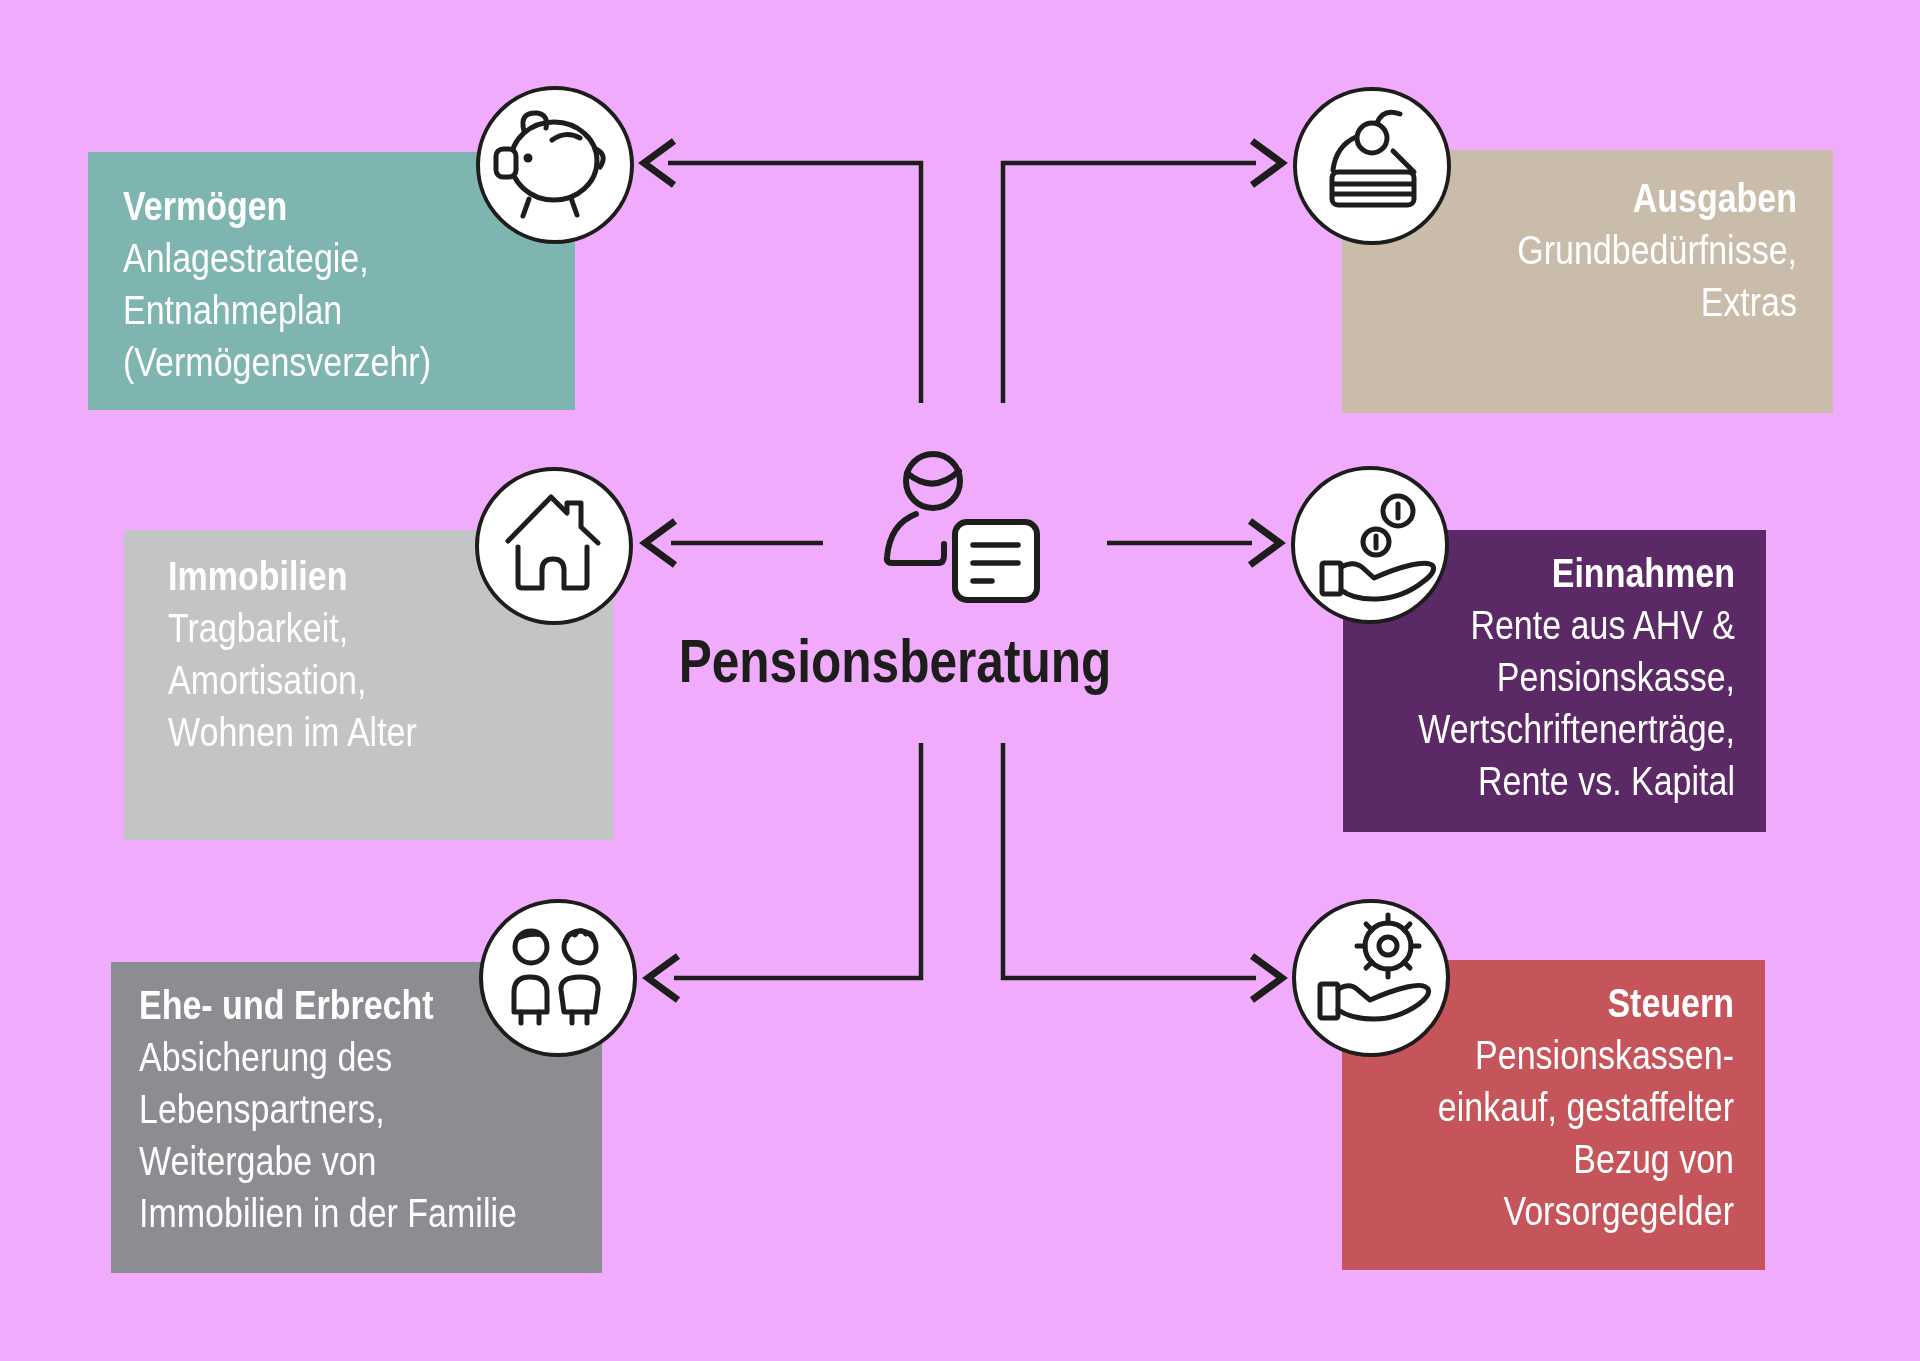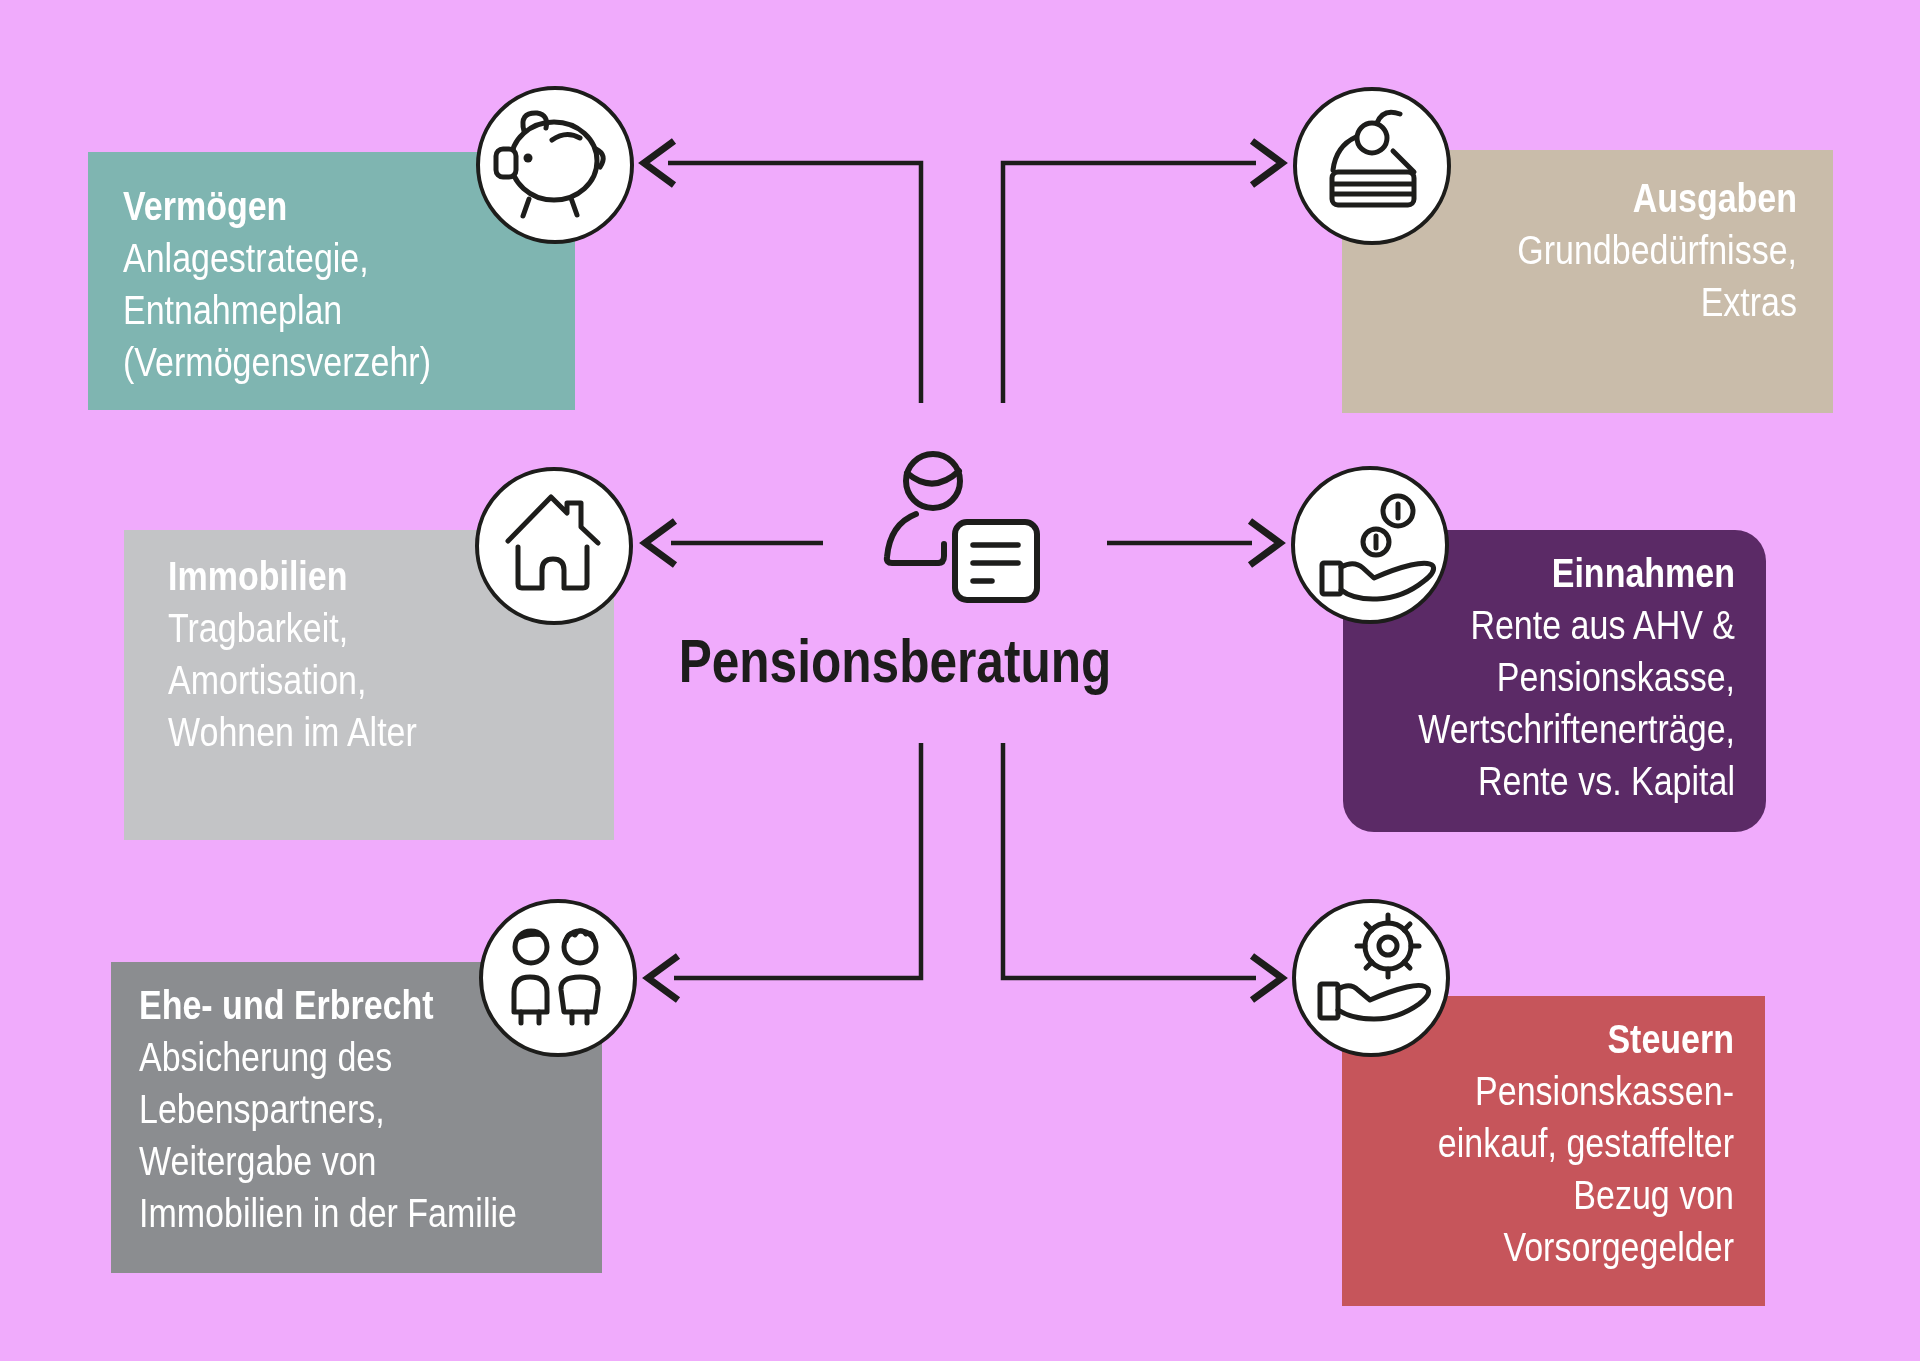--- a/index.html
+++ b/index.html
@@ -67,21 +67,21 @@
   <div class="topic left" id="box-2" style="background: rgb(195, 196, 198); color: rgb(255, 255, 255);">
     <div class="txt">
         <div class="heading">Immobilien</div>
         <div>
           <div class="line">Tragbarkeit,</div>
           <div class="line">Amortisation,</div>
           <div class="line">Wohnen im Alter</div>
         </div>
       </div>
   </div>
-  <div class="topic right" id="box-3" style="background: rgb(91, 42, 102); color: rgb(255, 255, 255); border-radius: 31px;">
+  <div class="topic right" id="box-3" style="background: rgb(91, 42, 102); color: rgb(255, 255, 255);">
     <div class="txt">
         <div class="heading">Einnahmen</div>
         <div>
           <div class="line">Rente aus AHV &amp;</div>
           <div class="line">Pensionskasse,</div>
           <div class="line">Wertschriftenerträge,</div>
           <div class="line">Rente vs. Kapital</div>
         </div>
       </div>
   </div>
@@ -89,21 +89,21 @@
     <div class="txt">
         <div class="heading">Ehe- und Erbrecht</div>
         <div>
           <div class="line">Absicherung des</div>
           <div class="line">Lebenspartners,</div>
           <div class="line">Weitergabe von</div>
           <div class="line">Immobilien in der Familie</div>
         </div>
       </div>
   </div>
-  <div class="topic right" id="box-5" style="background: rgb(198, 85, 91); color: rgb(255, 255, 255); margin-top: 36px;">
+  <div class="topic right" id="box-5" style="background: rgb(198, 85, 91); color: rgb(255, 255, 255);">
     <div class="txt">
         <div class="heading">Steuern</div>
         <div>
           <div class="line">Pensionskassen-</div>
           <div class="line">einkauf, gestaffelter</div>
           <div class="line">Bezug von</div>
           <div class="line">Vorsorgegelder</div>
         </div>
       </div>
   </div>

